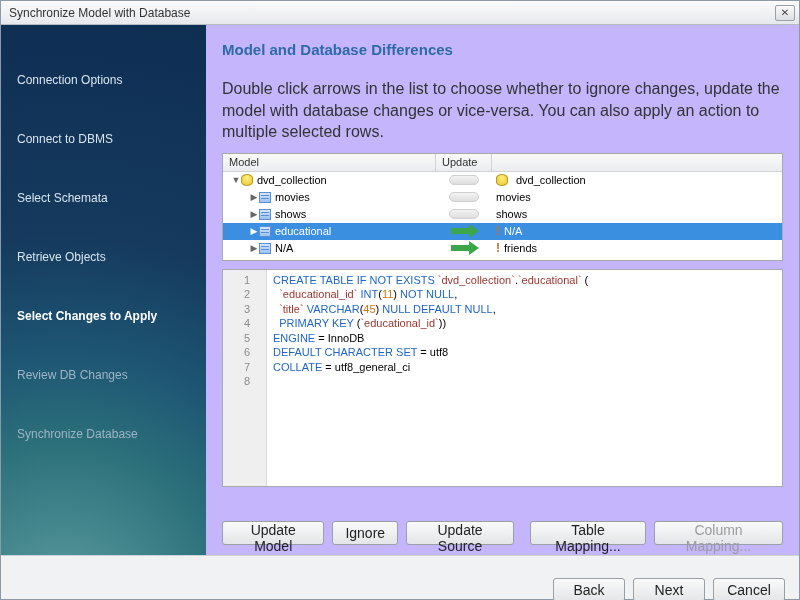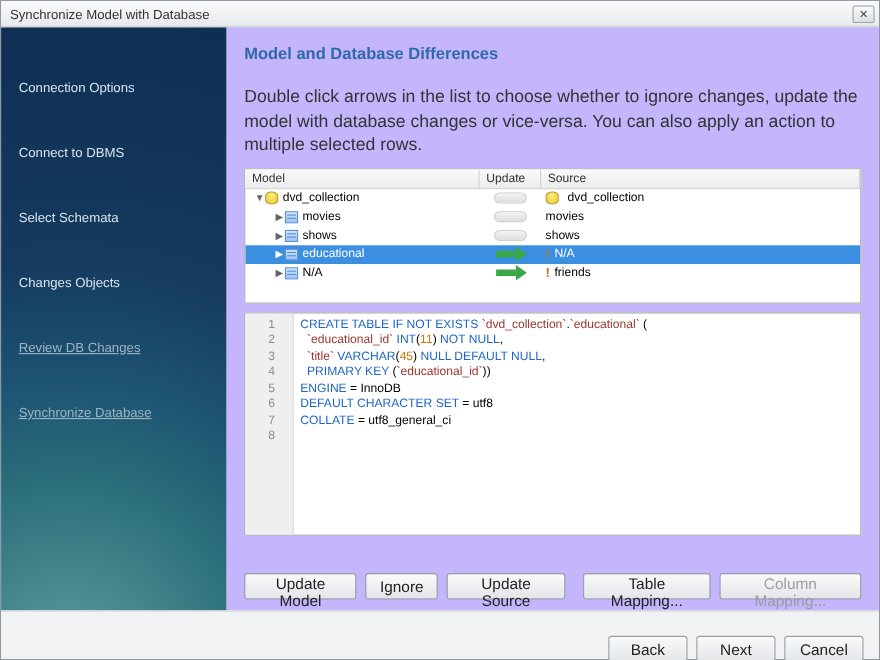--- a/index.html
+++ b/index.html
@@ -7,28 +7,28 @@
 
 .window { width: 800px; height: 600px; border: 1px solid #8e99a6; display: flex; flex-direction: column; background: #f3f4f6; }
 .title-bar { height: 24px; background: linear-gradient(#fbfbfc,#e6e9ec); border-bottom: 1px solid #b6bbc2; display: flex; align-items: center; padding: 0 4px; font-size: 12px; color: #333; }
 .title-bar .title-text { flex: 1; padding-left: 4px; }
 .title-bar .close-btn { width: 20px; height: 16px; border: 1px solid #9aa0a8; border-radius: 2px; background: linear-gradient(#fafafa,#dcdfe3); display: flex; align-items: center; justify-content: center; font-size: 10px; color: #444; cursor: pointer; }
 
 .body { flex: 1; display: flex; }
 
 .sidebar { width: 205px; background: radial-gradient(circle at 30% 110%, #5d9ea0 0%, #2b6f7a 28%, #1e5674 42%, #153a5e 62%, #0e2e52 100%); color: #d7e4ef; padding: 10px 0; display: flex; flex-direction: column; font-size: 12px; }
 .sidebar .step { padding: 6px 16px 7px 16px; cursor: pointer; color: #d7e4ef; margin-top: 32px; }
-.sidebar .step.future { color: #9fb3c6; text-decoration: underline; }
+.sidebar .step.future { color: #9fb3c6; }
 .sidebar .step.active { color: #fff; font-weight: bold; }
 
 .main { flex: 1; background: #c4b5fd; padding: 16px 16px 10px 16px; display: flex; flex-direction: column; }
 .heading { color: #2f6aa8; font-weight: bold; font-size: 15px; margin-bottom: 20px; }
 .desc { font-size: 16px; color: #333; margin-bottom: 10px; line-height: 1.35; }
 
-.tree-box { border: 1px solid #a6aab0; background: #fff; height: 123px; font-size: 11px; }
+.tree-box { border: 1px solid #a6aab0; background: #fff; height: 108px; font-size: 11px; }
 .tree-header { display: flex; background: linear-gradient(#fafafa,#ebecee); border-bottom: 1px solid #cfd2d6; height: 18px; }
 .tree-header div { padding: 2px 6px; border-right: 1px solid #cfd2d6; color: #333; }
 .col-model { width: 213px; }
 .col-update { width: 56px; }
 .col-source { flex: 1; }
 .tree-body { overflow: hidden; }
 .tree-row { display: flex; align-items: center; height: 17px; }
 .tree-row.sel { background: #3b8fe0; color: #fff; }
 .cell-model { width: 213px; display: flex; align-items: center; }
 .cell-update { width: 56px; display: flex; align-items: center; justify-content: center; }
@@ -73,34 +73,34 @@
     <div class="close-btn">
       <span>✕</span>
     </div>
   </div>
 
   <div class="body">
     <div class="sidebar" id="sidebar">
         <div class="step">Connection Options</div>
         <div class="step">Connect to DBMS</div>
         <div class="step">Select Schemata</div>
-        <div class="step">Changes Objects</div>
+        <div class="step">Retrieve Objects</div>
+        <div class="step active">Select Changes to Apply</div>
         <div class="step future">Review DB Changes</div>
         <div class="step future">Synchronize Database</div>
       </div>
 
     <div class="main">
       <div class="heading">Model and Database Differences</div>
       <div class="desc">Double click arrows in the list to choose whether to ignore changes, update the model with database changes or vice-versa. You can also apply an action to multiple selected rows.</div>
 
       <div class="tree-box">
         <div class="tree-header">
           <div class="col-model">Model</div>
           <div class="col-update">Update</div>
-          <div class="col-source">Source</div>
         </div>
         <div class="tree-body" id="tree-body">
             <div class="tree-row indent-0">
               <div class="cell-model">
                 <span class="twist">▼</span>
                 <span class="ic-db"></span>
                 <span>dvd_collection</span>
               </div>
               <div class="cell-update">
                 <div class="arrow neutral"></div>

